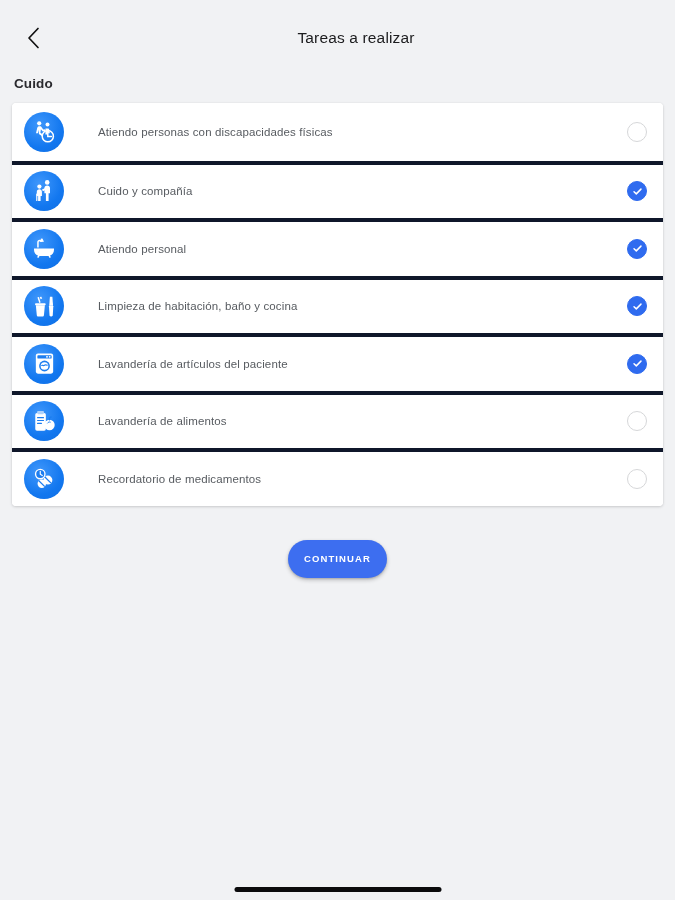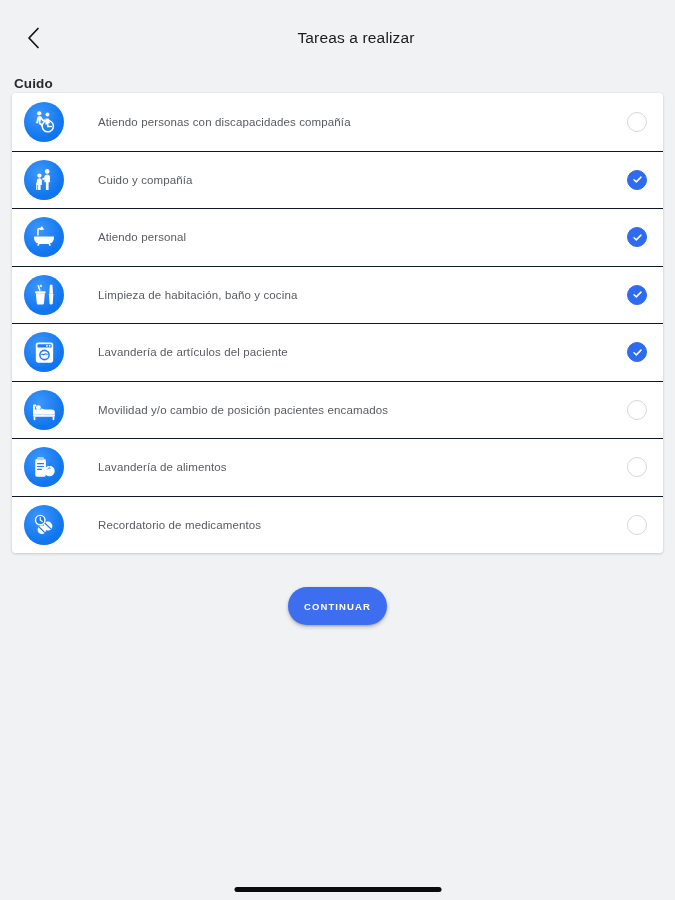--- a/index.html
+++ b/index.html
@@ -39,42 +39,42 @@
     pointer-events:none;
     margin-left:37px;
   }
 
   
   .section-label {
     font-size:13.5px;
     font-weight:700;
     color:#2a2a2e;
     padding:0 14px;
-    margin-bottom:2px;
+    margin-bottom:12px;
     letter-spacing:.1px;
   }
 
   
   .list-wrap {
     margin:0 12px;
     border-radius:4px;
     overflow:hidden;
     box-shadow:0 1px 3px rgba(0,0,0,.16), 0 0 1px rgba(0,0,0,.12);
     background:#ffffff;
   }
   .row {
     height:57.5px;
     background:#ffffff;
     display:flex;
     align-items:center;
     padding:0 16px 0 12px;
     position:relative;
     cursor:pointer;
   }
-  .row + .row { border-top:1px solid #0f172a; }
+  .row + .row { border-top:4px solid #0f172a; }
   .row::after {
     content:"";
     position:absolute;
     left:0; right:0; bottom:-1px;
     height:1px;
     background:rgba(0,0,0,.10);
   }
   .row:last-child::after { display:none; }
 
   .row-icon {
@@ -170,21 +170,21 @@
         <svg width="26" height="26" viewBox="0 0 26 26" fill="#fff">
       <circle cx="8.2" cy="4.3" r="2.1"></circle>
       <path d="M8.4 7.2c-1.1 0-1.9.7-2.2 1.7L5 14.2h1.9l.9-3.4.1 4.1 3.5 2.6.4-1.9-2.4-1.9.5-3.5 1.9 2.2 2.3-.3-.3-1.8-1.6.2-1.4-2.1c-.4-.7-1-1.2-1.9-1.2z"></path>
       <circle cx="16.5" cy="5.4" r="2"></circle>
       <path d="M15 9.2h2.6c.9 0 1.5.6 1.6 1.4l.5 3.6h-1.8l-.3-2.3v9.4h-1.7v-4.6h-1v4.6h-1.7v-8.4c0-2 .9-3.7 1.8-3.7z" opacity="0"></path>
       <circle cx="16.8" cy="17.2" r="5.6" fill="none" stroke="#fff" stroke-width="1.5"></circle>
       <path d="M14.6 9.6h2.2c.8 0 1.4.5 1.5 1.3l.6 3.3h-1.7l-.4-2v3.4h-2.4V11c0-.8.1-1.4.2-1.4z"></path>
       <path d="M16.8 12.4v5.1h3.6" stroke="#fff" stroke-width="1.5" fill="none" stroke-linecap="round"></path>
     </svg>
       </span>
-      <span class="row-label">Atiendo personas con discapacidades compañía</span>
+      <span class="row-label">Atiendo personas con discapacidades físicas</span>
       <span class="check off"></span>
     </div>
     <div class="row">
       <span class="row-icon">
         <svg width="26" height="26" viewBox="0 0 26 26" fill="#fff">
       <circle cx="16.2" cy="4.4" r="2.3"></circle>
       <path d="M16.2 7.4c-1.6 0-2.8 1-2.8 2.6v5.2h1.5V23h2.7v-7.8h1.4V10c0-1.6-1.2-2.6-2.8-2.6z"></path>
       <path d="M15.6 9.4c-1.6.6-3.3 1.4-4.6 2.2l.9 1.7c1.2-.7 2.6-1.4 3.9-1.9z"></path>
       <circle cx="8.4" cy="8.6" r="2.1"></circle>
       <path d="M8.4 11.3c-1.5 0-2.6.9-2.6 2.4V18h1.3v5h2.5v-5h1.3v-4.3c0-1.5-1.1-2.4-2.5-2.4z"></path>
@@ -255,36 +255,20 @@
       <span class="check on">
         <span>
           <svg width="11" height="11" viewBox="0 0 12 12" fill="none">
   <path d="M2.2 6.2 L4.7 8.6 L9.8 3.4" stroke="#fff" stroke-width="1.6" stroke-linecap="round" stroke-linejoin="round"></path>
           </svg>
         </span>
       </span>
     </div>
     <div class="row">
       <span class="row-icon">
-        <svg width="26" height="26" viewBox="0 0 26 26" fill="#fff">
-      <rect x="2" y="17.4" width="22" height="2.4" rx="1"></rect>
-      <rect x="2.6" y="19.6" width="1.8" height="3.6" rx=".8"></rect>
-      <rect x="21.6" y="19.6" width="1.8" height="3.6" rx=".8"></rect>
-      <rect x="2" y="9" width="2" height="9" rx=".9"></rect>
-      <path d="M4 12.4h17c1.6 0 2.8 1.2 2.8 2.8v2.2H4z"></path>
-      <circle cx="7.4" cy="10.6" r="2.4"></circle>
-      <path d="M10 11.4c2.2.2 3.4 1 3.4 1l-.6 1.1s-1.4-.7-3-.8z"></path>
-      <rect x="2" y="7.4" width="3.4" height="2" rx=".9"></rect>
-    </svg>
-      </span>
-      <span class="row-label">Movilidad y/o cambio de posición pacientes encamados</span>
-      <span class="check off"></span>
-    </div>
-    <div class="row">
-      <span class="row-icon">
         <svg width="25" height="25" viewBox="0 0 26 26" fill="none">
       <rect x="3.4" y="4.2" width="11" height="18.4" rx="1.8" fill="#fff"></rect>
       <rect x="5.4" y="2.2" width="7" height="3.2" rx="1.2" fill="#fff"></rect>
       <rect x="5.4" y="2.2" width="7" height="3.2" rx="1.2" fill="#1c7df0" opacity=".35"></rect>
       <path d="M5.8 9h6.2M5.8 12h6.2M5.8 15h4" stroke="#1c7df0" stroke-width="1.2" stroke-linecap="round"></path>
       <circle cx="18.2" cy="16.6" r="5.4" fill="#fff"></circle>
       <path d="M18.2 11.2c-.2-1.4.5-2.6 1.8-3" stroke="#1c7df0" stroke-width="1.3" fill="none" stroke-linecap="round"></path>
       <path d="M16.2 14.6c.6-1 1.8-1.4 2.8-1" stroke="#1c7df0" stroke-width="1" fill="none" stroke-linecap="round"></path>
     </svg>
       </span>

